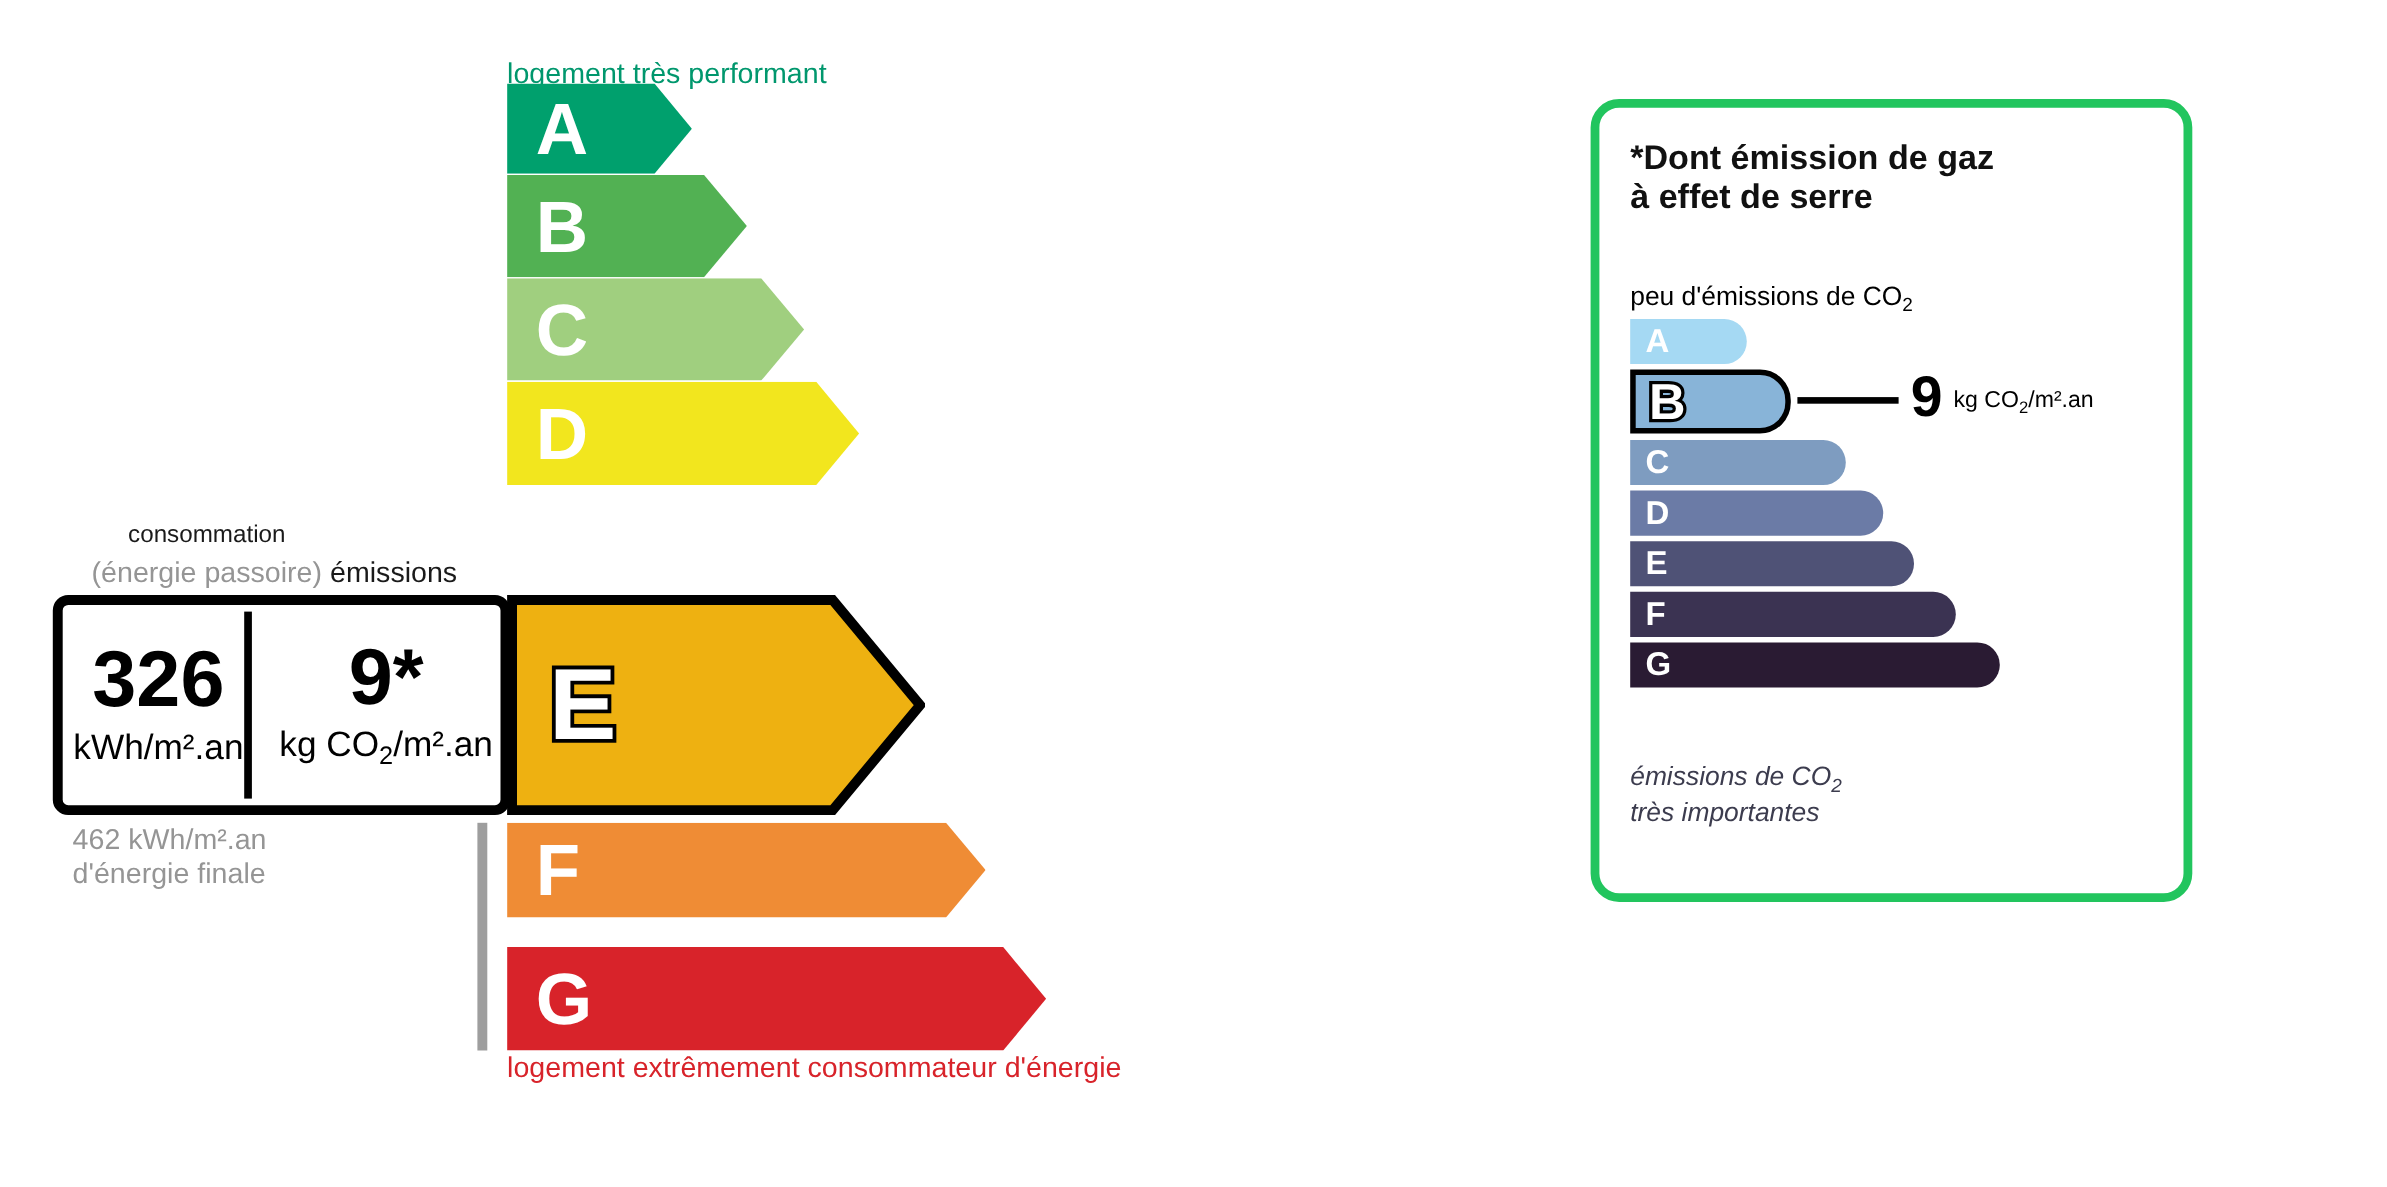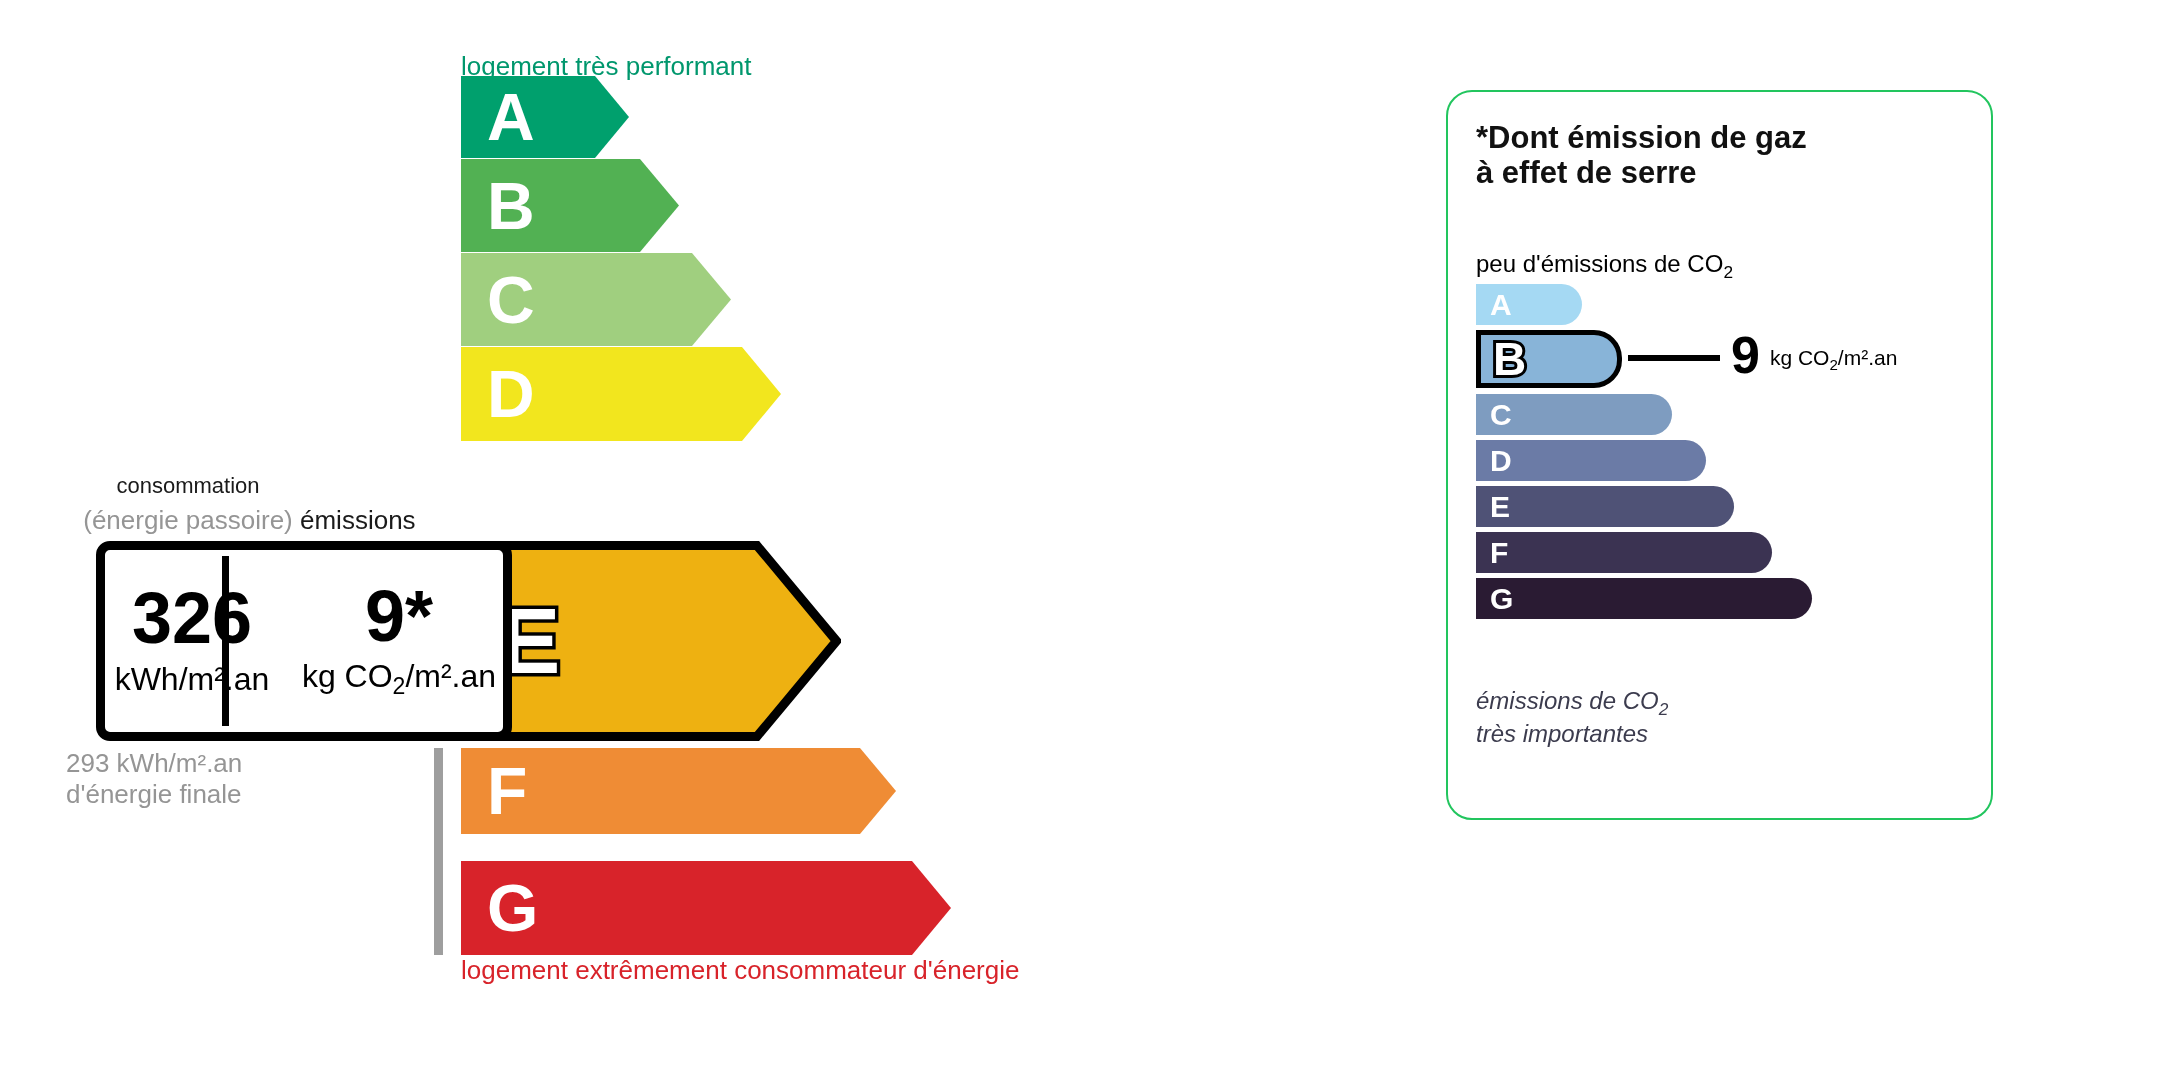--- a/index.html
+++ b/index.html
@@ -46,21 +46,21 @@
     font-size:26px;color:#959595;
   }
   .lbl-emissions{
     position:absolute;left:300px;top:505px;
     font-size:26px;color:#1a1a1a;
   }
 
   .value-box{
     position:absolute;left:48px;top:541px;width:416px;height:200px;
     border:9px solid #000;border-radius:14px;background:#fff;
-    box-sizing:border-box;z-index:4;margin-left:48px;
+    box-sizing:border-box;z-index:4;
   }
   .value-divider{
     position:absolute;left:222px;top:556px;width:7px;height:170px;
     background:#000;z-index:5;
   }
   .val-cell{position:absolute;top:0;height:100%;display:flex;flex-direction:column;
             align-items:center;justify-content:center;}
   .val-cell .num{font-size:72px;font-weight:bold;color:#000;line-height:0.95;}
   .val-cell .unit{font-size:32px;color:#000;margin-top:8px;}
   #val-energy{left:0;width:174px;}
@@ -74,21 +74,21 @@
     position:absolute;left:200px;top:820px;width:200px;text-align:right;
     font-size:26px;color:#959595;line-height:1.18;
   }
   .grey-divider{
     position:absolute;left:434px;top:748px;width:9px;height:207px;background:#9e9e9e;
   }
 
   
   #co2-panel{
     position:absolute;left:1446px;top:90px;width:547px;height:730px;
-    border:2px solid #22c55e;border-radius:26px;background:#fff;box-sizing:border-box;
+    border:8px solid #22c55e;border-radius:26px;background:#fff;box-sizing:border-box;
   }
   .co2-title{
     position:absolute;left:28px;top:28px;
     font-size:31px;font-weight:bold;color:#111;line-height:1.14;white-space:pre-line;
   }
   .co2-top-caption{
     position:absolute;left:28px;top:158px;
     font-size:24px;color:#000000;white-space:nowrap;
   }
   .co2-bottom-caption{
@@ -180,21 +180,21 @@
       <span class="num">326</span>
       <span class="unit">kWh/m².an</span>
     </div>
     <div class="val-cell" id="val-co2">
       <span class="num">9*</span>
       <span class="unit"><span>kg CO</span><sub>2</sub><span>/m².an</span></span>
     </div>
   </div>
   <div class="value-divider"></div>
 
-  <div class="lbl-final" style="white-space:pre-line">293 kWh/m².an
+  <div class="lbl-final" style="white-space:pre-line">462 kWh/m².an
 d'énergie finale</div>
   <div class="grey-divider"></div>
 
   <div class="bottom-caption">logement extrêmement consommateur d'énergie</div>
 </div>
 
 <div id="co2-panel">
   <div class="co2-title">*Dont émission de gaz
 à effet de serre</div>
 

